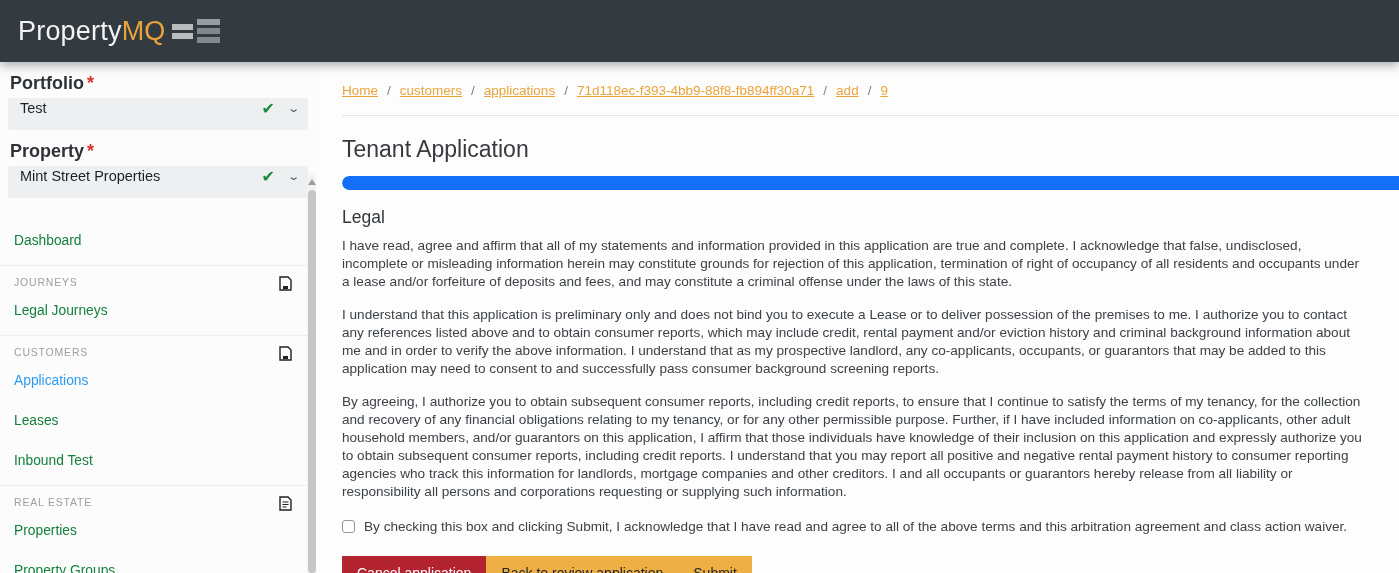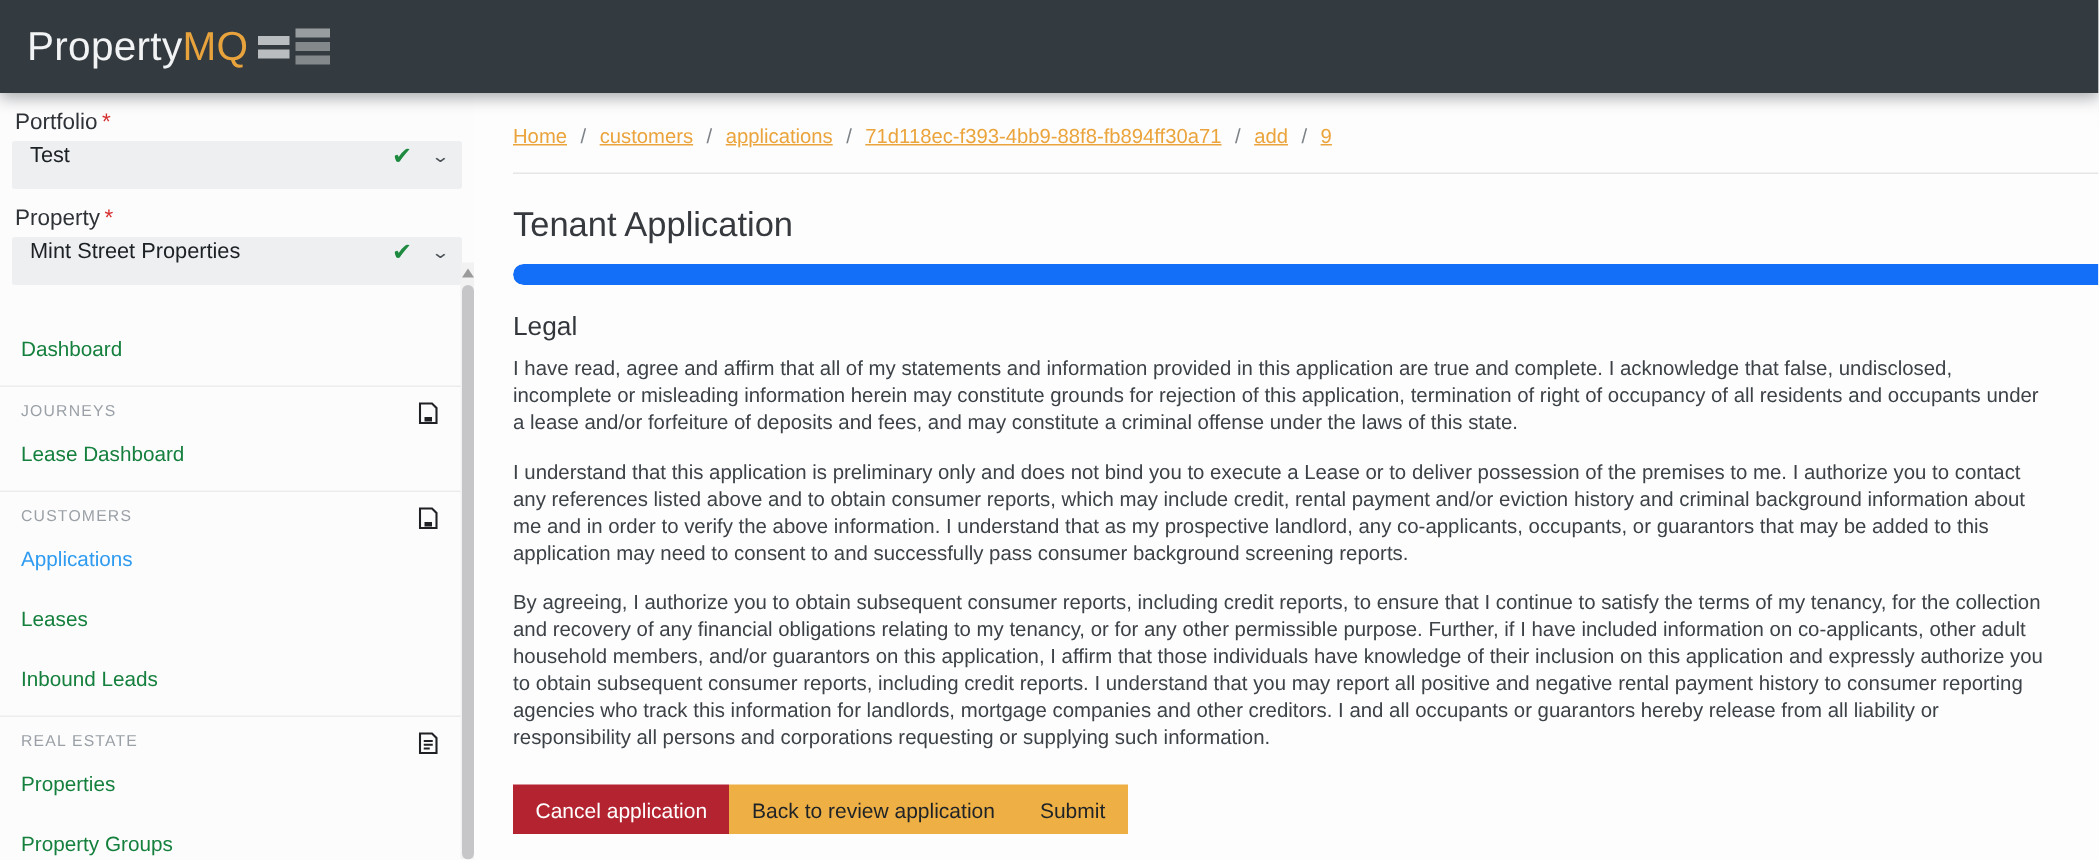--- a/index.html
+++ b/index.html
@@ -36,21 +36,21 @@
 
   
   .sidebar {
     width: 316px;
     flex: 0 0 316px;
     background: #fcfcfd;
     position: relative;
     padding: 9px 0 0 0;
   }
   .filters { padding: 0 8px 4px 8px; }
-  .field-label { font-size: 15px; color: #2f3337; padding: 2px 2px 4px 2px; }
+  .field-label { font-size: 18px; color: #2f3337; padding: 2px 2px 4px 2px; font-weight: bold; }
   .req { color: #d62f2f; margin-left: 3px; }
   .select-box {
     height: 32px;
     background: #edeff1;
     border-radius: 2px;
     display: flex;
     align-items: center;
     padding: 0 10px 12px 12px;
     margin-bottom: 9px;
     cursor: pointer;
@@ -238,36 +238,36 @@
       <div class="nav-section">
         <div class="section-head">
           <span class="section-label">JOURNEYS</span>
           <span class="doc-icon">
             <svg width="13" height="15" viewBox="0 0 13 15">
                 <path d="M1 1 h8 l3 3 v10 h-11 z" fill="none" stroke="#202124" stroke-width="1.4"></path>
                 <path d="M4 10 h5 v3 h-5 z" fill="#202124"></path>
               </svg>
           </span>
         </div>
-        <a class="nav-item">Lease Dashboard</a>
+        <a class="nav-item">Legal Journeys</a>
       </div>
 
       <div class="nav-section">
         <div class="section-head">
           <span class="section-label">CUSTOMERS</span>
           <span class="doc-icon">
             <svg width="13" height="15" viewBox="0 0 13 15">
                 <path d="M1 1 h8 l3 3 v10 h-11 z" fill="none" stroke="#202124" stroke-width="1.4"></path>
                 <path d="M4 10 h5 v3 h-5 z" fill="#202124"></path>
               </svg>
           </span>
         </div>
         <a class="nav-item active">Applications</a>
         <a class="nav-item">Leases</a>
-        <a class="nav-item">Inbound Leads</a>
+        <a class="nav-item">Inbound Test</a>
       </div>
 
       <div class="nav-section">
         <div class="section-head">
           <span class="section-label">REAL ESTATE</span>
           <span class="doc-icon">
             <svg width="13" height="15" viewBox="0 0 13 15">
                 <path d="M1 1 h8 l3 3 v10 h-11 z" fill="none" stroke="#202124" stroke-width="1.4"></path>
                 <path d="M3.5 6 h6 M3.5 8.5 h6 M3.5 11 h4" stroke="#202124" stroke-width="1.2" fill="none"></path>
               </svg>
@@ -308,20 +308,24 @@
     </div>
 
     <h2 class="legal-heading">Legal</h2>
 
     <div class="legal-text">
       <p>I have read, agree and affirm that all of my statements and information provided in this application are true and complete. I acknowledge that false, undisclosed, incomplete or misleading information herein may constitute grounds for rejection of this application, termination of right of occupancy of all residents and occupants under a lease and/or forfeiture of deposits and fees, and may constitute a criminal offense under the laws of this state.</p>
       <p>I understand that this application is preliminary only and does not bind you to execute a Lease or to deliver possession of the premises to me. I authorize you to contact any references listed above and to obtain consumer reports, which may include credit, rental payment and/or eviction history and criminal background information about me and in order to verify the above information. I understand that as my prospective landlord, any co-applicants, occupants, or guarantors that may be added to this application may need to consent to and successfully pass consumer background screening reports.</p>
       <p>By agreeing, I authorize you to obtain subsequent consumer reports, including credit reports, to ensure that I continue to satisfy the terms of my tenancy, for the collection and recovery of any financial obligations relating to my tenancy, or for any other permissible purpose. Further, if I have included information on co-applicants, other adult household members, and/or guarantors on this application, I affirm that those individuals have knowledge of their inclusion on this application and expressly authorize you to obtain subsequent consumer reports, including credit reports. I understand that you may report all positive and negative rental payment history to consumer reporting agencies who track this information for landlords, mortgage companies and other creditors. I and all occupants or guarantors hereby release from all liability or responsibility all persons and corporations requesting or supplying such information.</p>
     </div>
 
+    <div class="checkbox-row">
+      <input type="checkbox" style="">
+      <label class="checkbox-label">By checking this box and clicking Submit, I acknowledge that I have read and agree to all of the above terms and this arbitration agreement and class action waiver.</label>
+    </div>
 
     <div class="button-bar">
       <button class="btn" style="background-color: rgb(179, 35, 48); color: rgb(255, 255, 255);">Cancel application</button>
       <button class="btn" style="background-color: rgb(238, 176, 68); color: rgb(31, 35, 39);">Back to review application</button>
       <button class="btn" style="background-color: rgb(238, 176, 68); color: rgb(31, 35, 39);">Submit</button>
     </div>
   </div>
 </div>
 
 </body></html>

